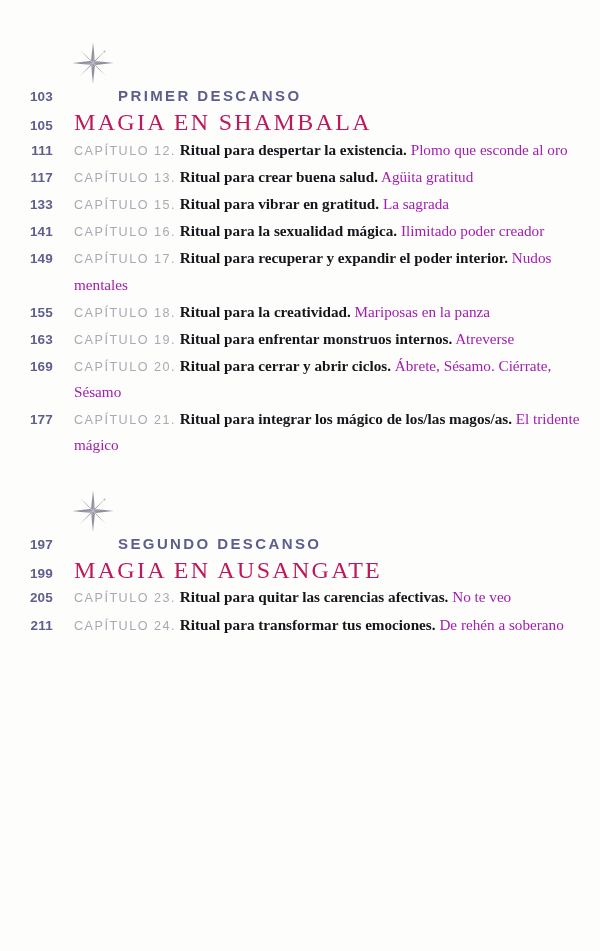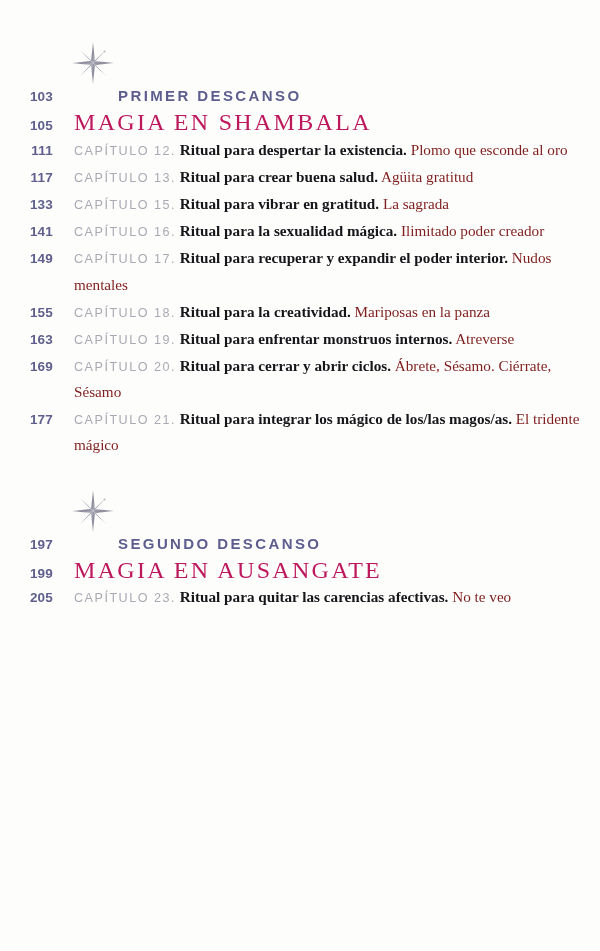--- a/index.html
+++ b/index.html
@@ -85,21 +85,21 @@
     font-weight: normal;
   }
   .chapter .title {
     font-family: "Liberation Serif", serif;
     font-weight: bold;
     color: #15151a;
   }
   .chapter .sub {
     font-family: "Liberation Serif", serif;
     font-weight: normal;
-    color: #7f1d1d;
+    color: #a21caf;
   }
 
   
   .row.section-descanso { margin-top: 2px; }
   .row.section-region   { margin-top: 4px; }
   .row.entry            { margin-top: 1px; }
 
   .ornament-block-1 { padding-top: 33px; }
   .ornament-block-2 { padding-top: 30px; }
 
@@ -208,15 +208,19 @@
           <div class="rowbody"><span class="descanso">SEGUNDO DESCANSO</span></div>
         </div>
         <div class="row section-region">
           <div class="pagenum">199</div>
           <div class="rowbody"><span class="region">MAGIA EN AUSANGATE</span></div>
         </div>
         <div class="row entry">
           <div class="pagenum">205</div>
           <div class="rowbody chapter"><span class="cap">CAPÍTULO 23.</span> <span class="title">Ritual para quitar las carencias afectivas.</span> <span class="sub">No te veo</span></div>
         </div>
+        <div class="row entry">
+          <div class="pagenum">211</div>
+          <div class="rowbody chapter"><span class="cap">CAPÍTULO 24.</span> <span class="title">Ritual para transformar tus emociones.</span> <span class="sub">De rehén a soberano</span></div>
+        </div>
       </div>
     </div>
 </div>
 
 </body></html>

